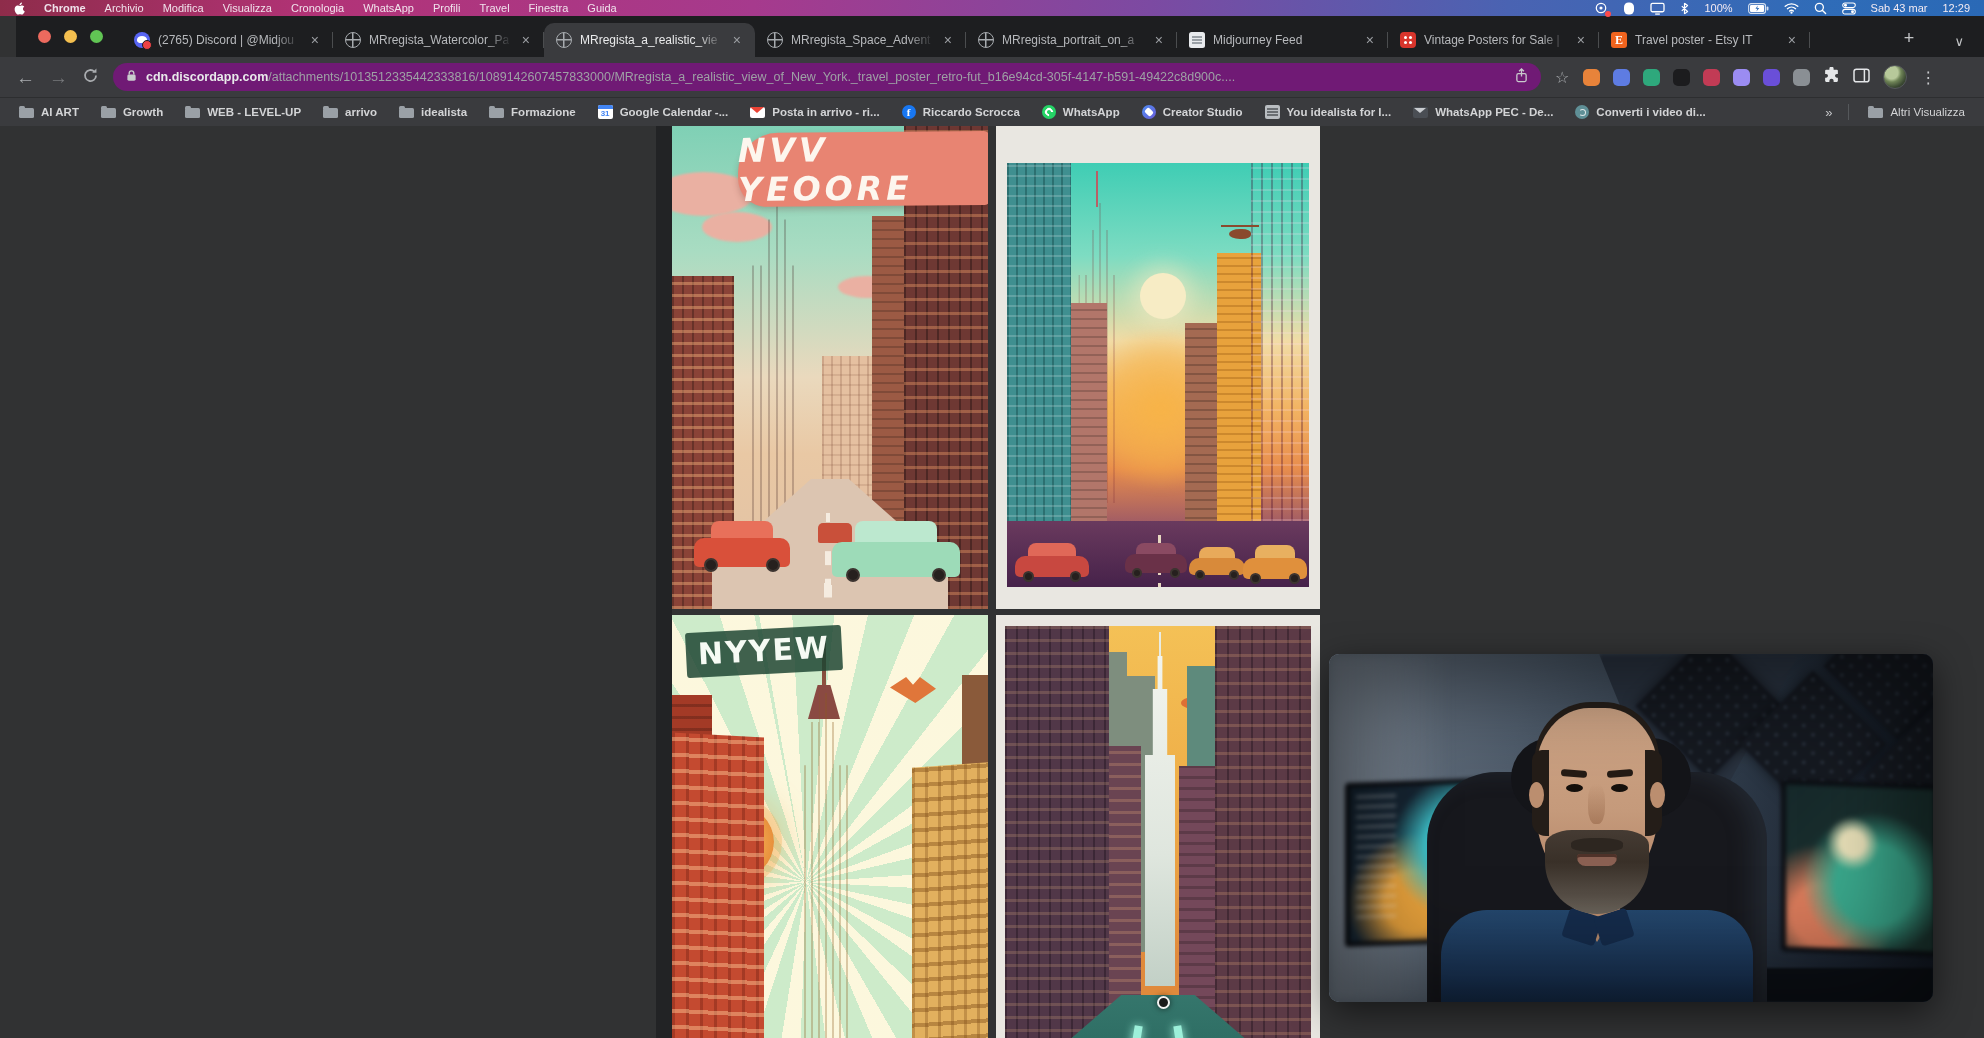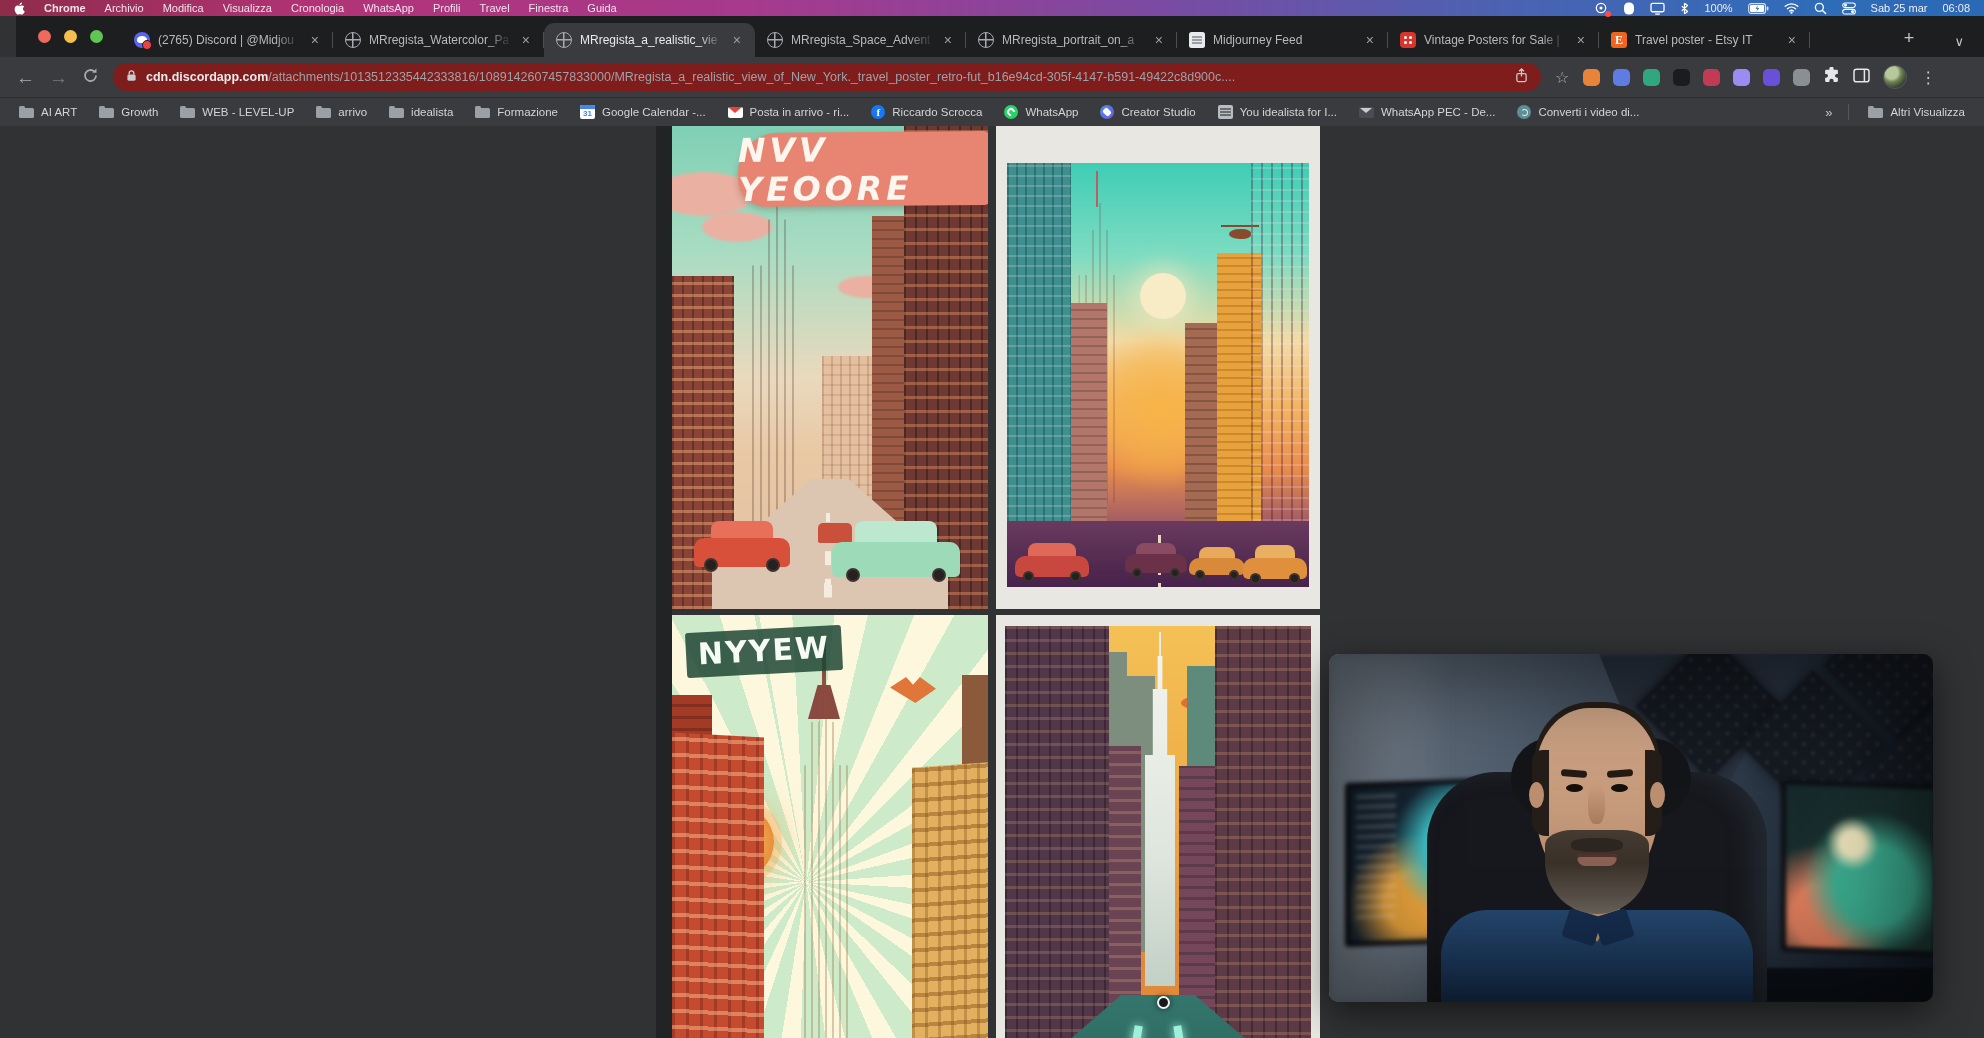--- a/index.html
+++ b/index.html
@@ -38,21 +38,21 @@
   .fav-vintage::before { content:""; position:absolute; left:4px; top:4px; width:3px; height:3px; border-radius:50%; background:#fff; box-shadow:5px 0 0 #fff, 0 5px 0 #fff, 5px 5px 0 #fff; }
   .fav-etsy { background:#f1641e; border-radius:3px; }
   .fav-etsy::before { content:"E"; position:absolute; inset:0; color:#fff; font-size:12px; font-weight:700; text-align:center; line-height:16px; font-family:"Liberation Serif",serif; }
   #newtab-btn { position:absolute; right:64px; bottom:7px; width:22px; height:22px; color:#c3c5c7; font-size:18px; text-align:center; line-height:21px; border-radius:50%; }
   #tab-overflow { position:absolute; right:20px; bottom:8px; color:#c3c5c7; font-size:13px; }
 
   
   #toolbar { position:absolute; top:57px; left:0; right:0; height:40px; background:#3a3b3e; display:flex; align-items:center; padding:0 16px; gap:14px; z-index:40; }
   .nav-btn { color:#a9acaf; font-size:19px; line-height:1; }
   .nav-btn.dim { color:#77797c; }
-  #omnibox { flex:1; max-width:1428px; height:28px; background:#7f1d1d; border-radius:14px; display:flex; align-items:center; padding:0 13px; gap:9px; color:#d7d8d9; font-size:12.5px; min-width:0; }
+  #omnibox { flex:1; max-width:1428px; height:28px; background:#701a75; border-radius:14px; display:flex; align-items:center; padding:0 13px; gap:9px; color:#d7d8d9; font-size:12.5px; min-width:0; }
   #url-text { flex:1; white-space:nowrap; overflow:hidden; min-width:0; }
   #url-text .domain { color:#e8e9ea; font-weight:700; }
   #url-text .path { color:#9ea1a5; }
   #toolbar-right { display:flex; align-items:center; gap:13px; }
   .ext-ico { width:17px; height:17px; border-radius:5px; }
   #avatar { width:24px; height:24px; border-radius:50%; background:radial-gradient(circle at 35% 30%,#b7c99a 0 30%,#6f8457 45%,#3c4a33 70%,#242d21 100%); border:1px solid #55585b; }
   .kebab { color:#c9cbcd; font-size:16px; letter-spacing:0; }
 
   
   #bookmarks { position:absolute; top:97px; left:0; right:0; height:29px; background:#3a3b3e; border-top:1px solid #2d2e30; display:flex; align-items:center; padding:0 10px; color:#d3d4d6; font-size:11.5px; z-index:40; }
@@ -302,22 +302,22 @@
         </svg>
     </span>
     <span class="mb-ico">
       <svg width="14" height="13" viewBox="0 0 16 14">
           <rect x="0.8" y="0.8" width="14.4" height="5.2" rx="2.6" fill="none" stroke="#fff" stroke-width="1.2"></rect>
           <circle cx="4" cy="3.4" r="1.7" fill="#fff"></circle>
           <rect x="0.8" y="8" width="14.4" height="5.2" rx="2.6" fill="none" stroke="#fff" stroke-width="1.2"></rect>
           <circle cx="12" cy="10.6" r="1.7" fill="#fff"></circle>
         </svg>
     </span>
-    <span>Sab 25 mar</span>
-    <span>06:08</span>
+    <span>Sab 43 mar</span>
+    <span>12:29</span>
   </div>
 </header>
 
 <div id="tabstrip">
   <div id="traffic">
     <span class="tl-dot" style="background:#ec6a5e"></span>
     <span class="tl-dot" style="background:#f4bf4f"></span>
     <span class="tl-dot" style="background:#61c554"></span>
   </div>
   <div id="tabs">
@@ -412,21 +412,21 @@
           <rect x="1" y="1.2" width="15" height="12.6" rx="2.4" fill="none" stroke="#e4e6e8" stroke-width="1.5"></rect>
           <path d="M11.4 1.4v12.2" stroke="#e4e6e8" stroke-width="1.5"></path>
         </svg>
     </span>
     <span id="avatar"></span>
     <span class="kebab">⋮</span>
   </div>
 </div>
 
 <div id="bookmarks">
-  <div id="bm-items" style="display:flex;align-items:center;gap:4px;">
+  <div id="bm-items" style="display:flex;align-items:center;gap:4px;font-weight:bold;">
       <span class="bm">
         <span class="bmi bmi-folder"></span>
         <span>AI ART</span>
       </span>
       <span class="bm">
         <span class="bmi bmi-folder"></span>
         <span>Growth</span>
       </span>
       <span class="bm">
         <span class="bmi bmi-folder"></span>

